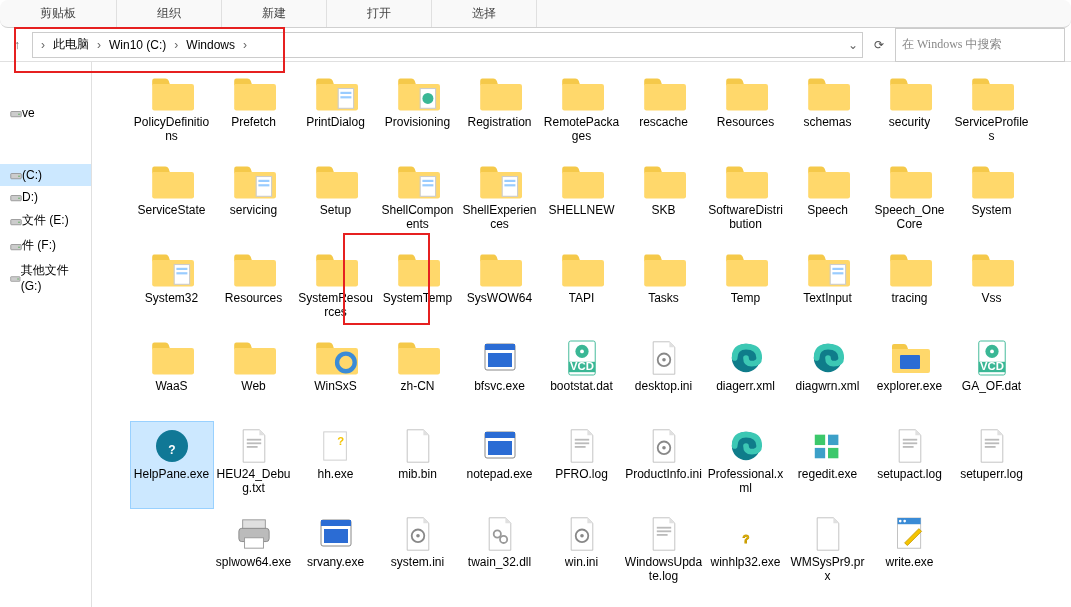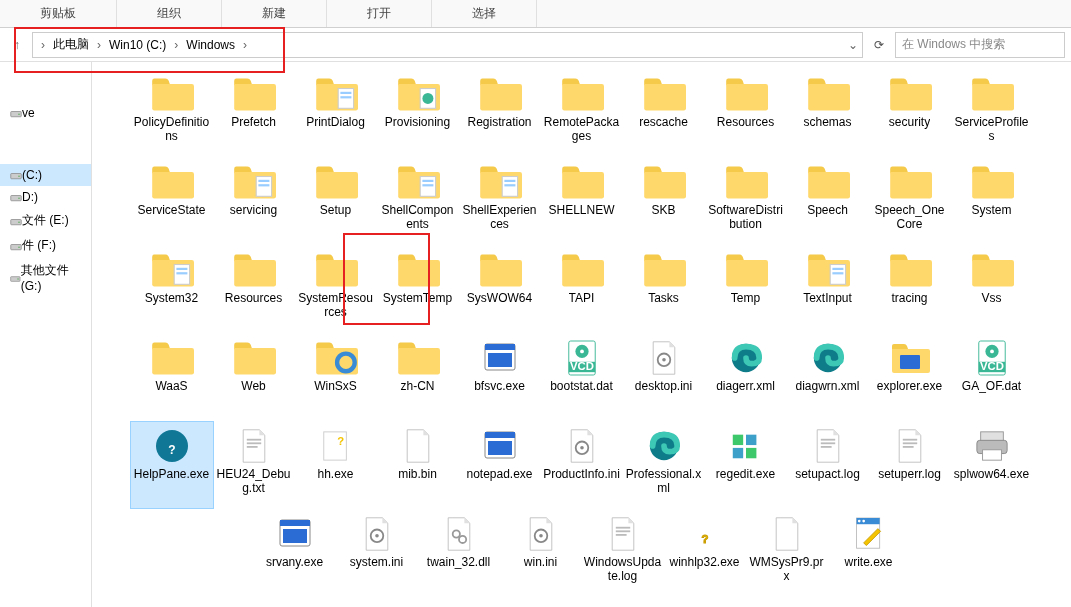--- a/index.html
+++ b/index.html
@@ -1,29 +1,29 @@
 <!DOCTYPE html>
 <html><head>
 <meta charset="utf-8">
 <style>
 * { margin: 0; padding: 0; box-sizing: border-box; font-family: "Microsoft YaHei", "Segoe UI", sans-serif; font-size: 12px; }
 body { width: 1071px; height: 607px; overflow: hidden; background: white; }
 
-.ribbon { height: 28px; display: flex; border-bottom: 1px solid #d0d0d0; background: #f9f9f9; }
+.ribbon { height: 28px; display: flex; border-bottom: 1px solid #d0d0d0; background: #f9f9f9; border-radius: 8px; }
 .ribbon-group { display: flex; flex-direction: column; align-items: center; justify-content: center; padding: 0 40px; height: 100%; border-right: 1px solid #e0e0e0; }
 .ribbon-label { color: #444; }
 
 .nav-row { height: 34px; display: flex; align-items: center; padding: 2px 6px; gap: 4px; border-bottom: 1px solid #e0e0e0; }
 .nav-arrow { width: 22px; height: 22px; display: flex; align-items: center; justify-content: center; color: #666; cursor: pointer; border-radius: 2px; }
 .breadcrumb-box { flex: 1; border: 1px solid #ccc; height: 26px; display: flex; align-items: center; padding-left: 6px; gap: 2px; background: white; position: relative; }
 .bc-item { display: flex; align-items: center; gap: 4px; padding: 6px 4px; cursor: pointer; }
 .bc-sep { color: #666; padding: 0 2px; }
 .bc-dd { margin-left: auto; margin-right: 4px; color: #666; cursor: pointer; }
 .refresh { width: 24px; height: 24px; display: flex; align-items: center; justify-content: center; color: #555; cursor: pointer; }
-.search-box { width: 170px; border: 1px solid #ccc; height: 26px; display: flex; align-items: center; padding: 0 6px; color: #888; }
+.search-box { width: 170px; border: 1px solid #ccc; height: 34px; display: flex; align-items: center; padding: 0 6px; color: #888; font-family: Liberation Serif, serif; }
 
 .main-row { display: flex; height: calc(607px - 62px); }
 .sidebar { width: 92px; border-right: 1px solid #e0e0e0; padding-top: 8px; }
 .side-item { padding: 4px 6px 4px 10px; display: flex; align-items: center; gap: 0; cursor: pointer; }
 .side-item.active { background: #cce8ff; }
 .side-ico { width: 12px; height: 12px; }
 
 .content { flex: 1; overflow: auto; padding: 8px 2px; }
 .grid { display: flex; flex-wrap: wrap; align-content: flex-start; justify-content: center; }
 .item { width: 82px; height: 86px; display: flex; flex-direction: column; align-items: center; text-align: center; padding: 4px 2px; cursor: pointer; margin: 0 0 2px 0; }
@@ -626,20 +626,32 @@
               <rect x="6" y="13" width="24" height="14" fill="#2b6cd4"></rect>
             </svg>
           </div>
           <div class="label">notepad.exe</div>
         </div>
         <div class="item">
           <div class="icon-wrap">
             <svg viewBox="0 0 32 40" width="32" height="36">
               <path class="file-body" d="M4 2 L22 2 L28 8 L28 38 L4 38 Z"></path>
               <path fill="#e0e0e0" d="M22 2 L22 8 L28 8 Z"></path>
+              <rect x="8" y="12" width="16" height="2" fill="#bbb"></rect>
+              <rect x="8" y="16" width="16" height="2" fill="#bbb"></rect>
+              <rect x="8" y="20" width="12" height="2" fill="#bbb"></rect>
+            </svg>
+          </div>
+          <div class="label">PFRO.log</div>
+        </div>
+        <div class="item">
+          <div class="icon-wrap">
+            <svg viewBox="0 0 32 40" width="32" height="36">
+              <path class="file-body" d="M4 2 L22 2 L28 8 L28 38 L4 38 Z"></path>
+              <path fill="#e0e0e0" d="M22 2 L22 8 L28 8 Z"></path>
               <circle cx="16" cy="22" r="7" fill="none" stroke="#888" stroke-width="2"></circle>
               <circle cx="16" cy="22" r="2" fill="#888"></circle>
             </svg>
           </div>
           <div class="label">ProductInfo.ini</div>
         </div>
         <div class="item">
           <div class="icon-wrap">
             <svg viewBox="0 0 36 36" width="34" height="34">
               <circle cx="18" cy="18" r="15" fill="#0f7c8a"></circle>

